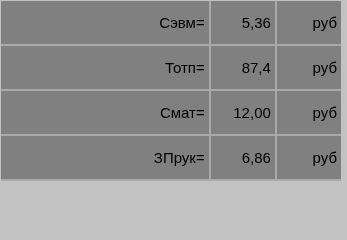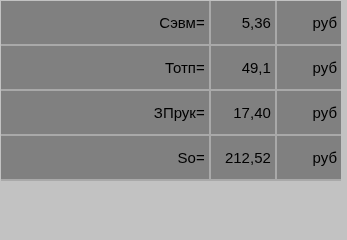--- a/index.html
+++ b/index.html
@@ -77,28 +77,28 @@
       <col class="col-unit">
     </colgroup>
     <tbody>
       <tr>
         <td class="col-label">Сэвм=</td>
         <td class="col-value">5,36</td>
         <td class="col-unit">руб</td>
       </tr>
       <tr>
         <td class="col-label">Тотп=</td>
-        <td class="col-value">49,1</td>
+        <td class="col-value">87,4</td>
+        <td class="col-unit">руб</td>
+      </tr>
+      <tr>
+        <td class="col-label">Смат=</td>
+        <td class="col-value">12,00</td>
         <td class="col-unit">руб</td>
       </tr>
       <tr>
         <td class="col-label">ЗПрук=</td>
-        <td class="col-value">17,40</td>
-        <td class="col-unit">руб</td>
-      </tr>
-      <tr>
-        <td class="col-label">So=</td>
-        <td class="col-value">212,52</td>
+        <td class="col-value">6,86</td>
         <td class="col-unit">руб</td>
       </tr>
     </tbody>
   </table>
 </div>
 
 </body></html>

